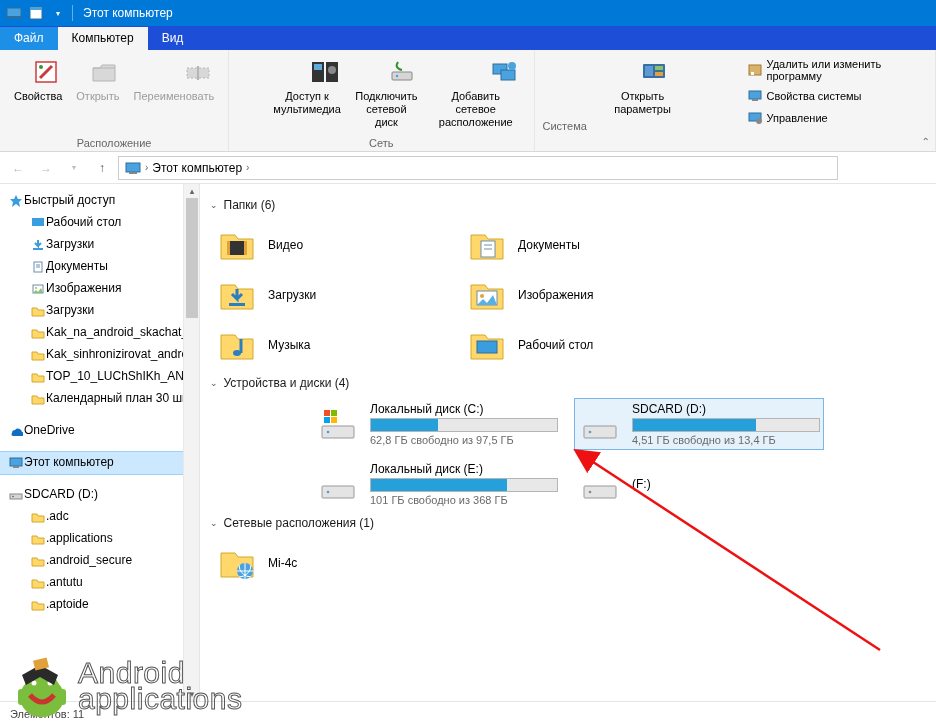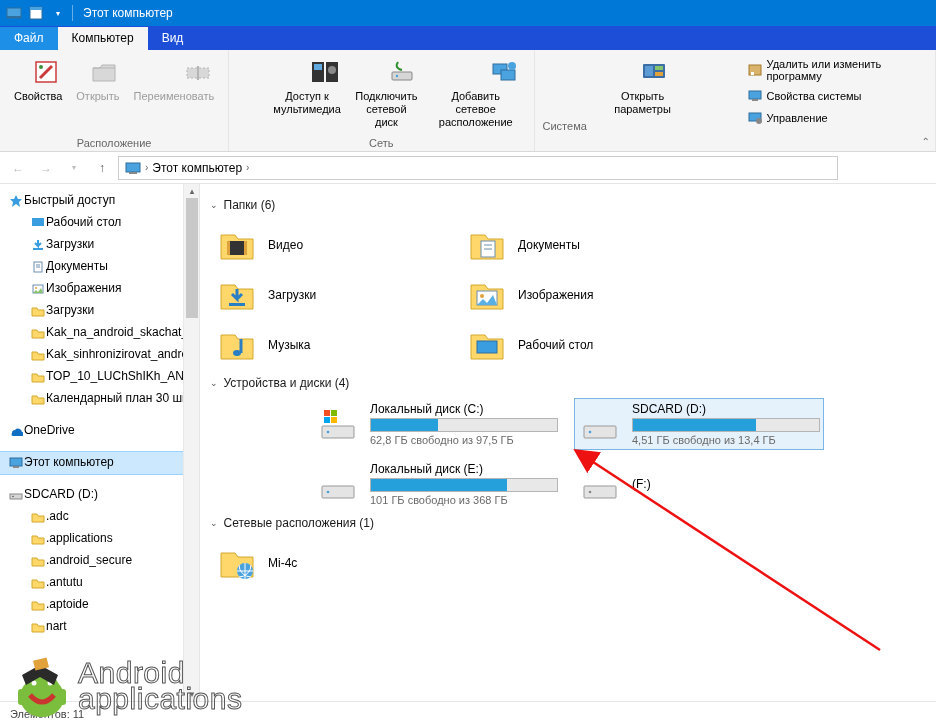--- a/index.html
+++ b/index.html
@@ -406,28 +406,20 @@
         <span>.antutu</span>
       </div>
     <div class="treeitem sub">
         <span class="ticon2">
           <svg width="14" height="14">
             <path d="M1 4h5l1 2h6v6H1z" fill="#ffd76a" stroke="#d4a82e"></path>
           </svg>
         </span>
         <span>.aptoide</span>
       </div>
-    <div class="treeitem sub">
-        <span class="ticon2">
-          <svg width="14" height="14">
-            <path d="M1 4h5l1 2h6v6H1z" fill="#ffd76a" stroke="#d4a82e"></path>
-          </svg>
-        </span>
-        <span>nart</span>
-      </div>
 
     <div class="sbar-scroll">
       <div class="arr up">▴</div>
       <div class="thumb"></div>
       <div class="arr dn">▾</div>
     </div>
   </div>
 
   <div class="content">
     <div class="grouphdr">

